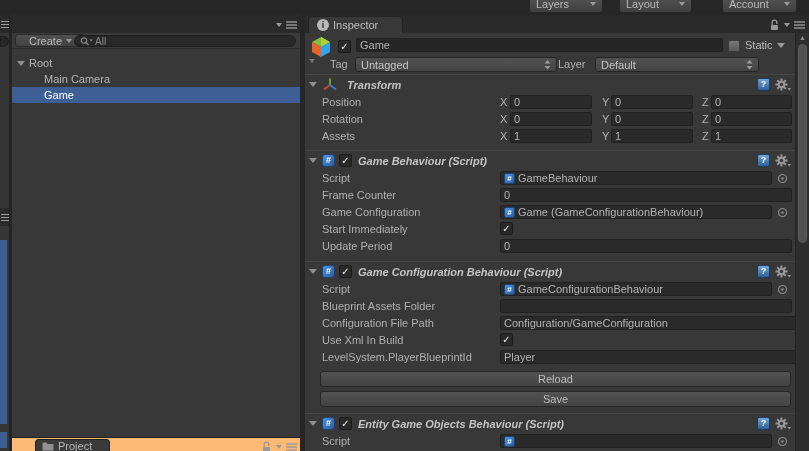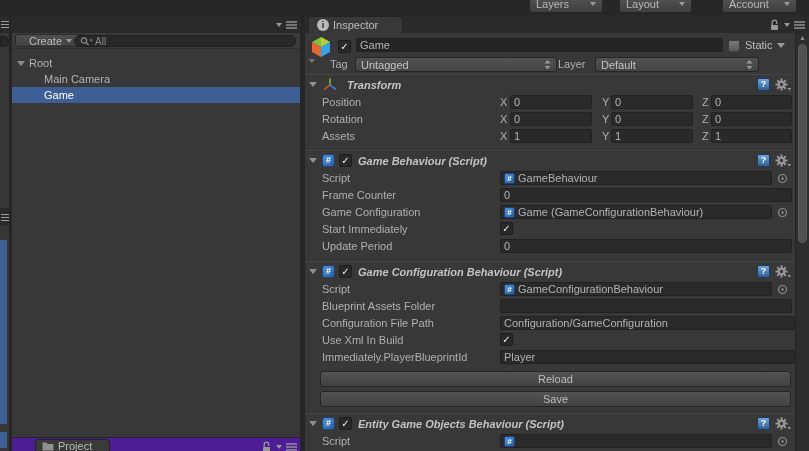--- a/index.html
+++ b/index.html
@@ -46,21 +46,21 @@
     display:flex; align-items:center; gap:4px; padding:0 13px; color:#bcbcbc;
   }
   .searchbox {
     position:absolute; left:62px; right:4px; top:2px; height:12px;
     background:#282828; border:1px solid #1e1e1e; border-radius:7px;
     display:flex; align-items:center; gap:2px; padding:0 5px; color:#8a8a8a; font-size:10px;
   }
   .hcontent { position:absolute; left:0; top:34px; right:0; bottom:14px; background:#383838; }
   .hrow { position:absolute; left:0; right:0; height:16px; display:flex; align-items:center; color:#b4b4b4; }
   .hrow.selected { background:#3e5f96; color:#ffffff; }
-  .hbottombar { position:absolute; left:0; bottom:0; right:0; height:14px; background:#4c1d95; border-top:1px solid #222; }
+  .hbottombar { position:absolute; left:0; bottom:0; right:0; height:14px; background:#fdba74; border-top:1px solid #222; }
   .btab {
     position:absolute; left:23px; top:1px; height:13px; width:75px;
     background:#3a3a3a; border:1px solid #232323; border-bottom:none; border-radius:4px 4px 0 0;
     display:flex; align-items:center; gap:4px; padding:0 6px; color:#b8b8b8; overflow:hidden;
   }
 
   
   .sliver { position:absolute; left:0; top:15px; width:11px; height:436px; background:#363636; border-right:2px solid #242424; overflow:hidden; }
   .sl-bar { position:absolute; left:0; width:11px; height:18px; background:#2a2a2a; }
   .sl-lines { position:absolute; left:1px; width:8px; height:7px;
@@ -447,21 +447,21 @@
         <span class="ilabel">Configuration File Path</span>
         <div class="field" style="left:195px;width:336px">
             <span>Configuration/GameConfiguration</span>
           </div>
       </div>
       <div class="irow" style="top:299px">
         <span class="ilabel">Use Xml In Build</span>
         <span class="cb" style="left:195px;top:1px">✓</span>
       </div>
       <div class="irow" style="top:316px">
-        <span class="ilabel">Immediately.PlayerBlueprintId</span>
+        <span class="ilabel">LevelSystem.PlayerBlueprintId</span>
         <div class="field" style="left:195px;width:311px">
             <span>Player</span>
           </div>
       </div>
       <div class="ubtn" style="top:358px">
           <span>Save</span>
         </div>
       <div class="ubtn" style="top:338px">
           <span>Reload</span>
         </div>

